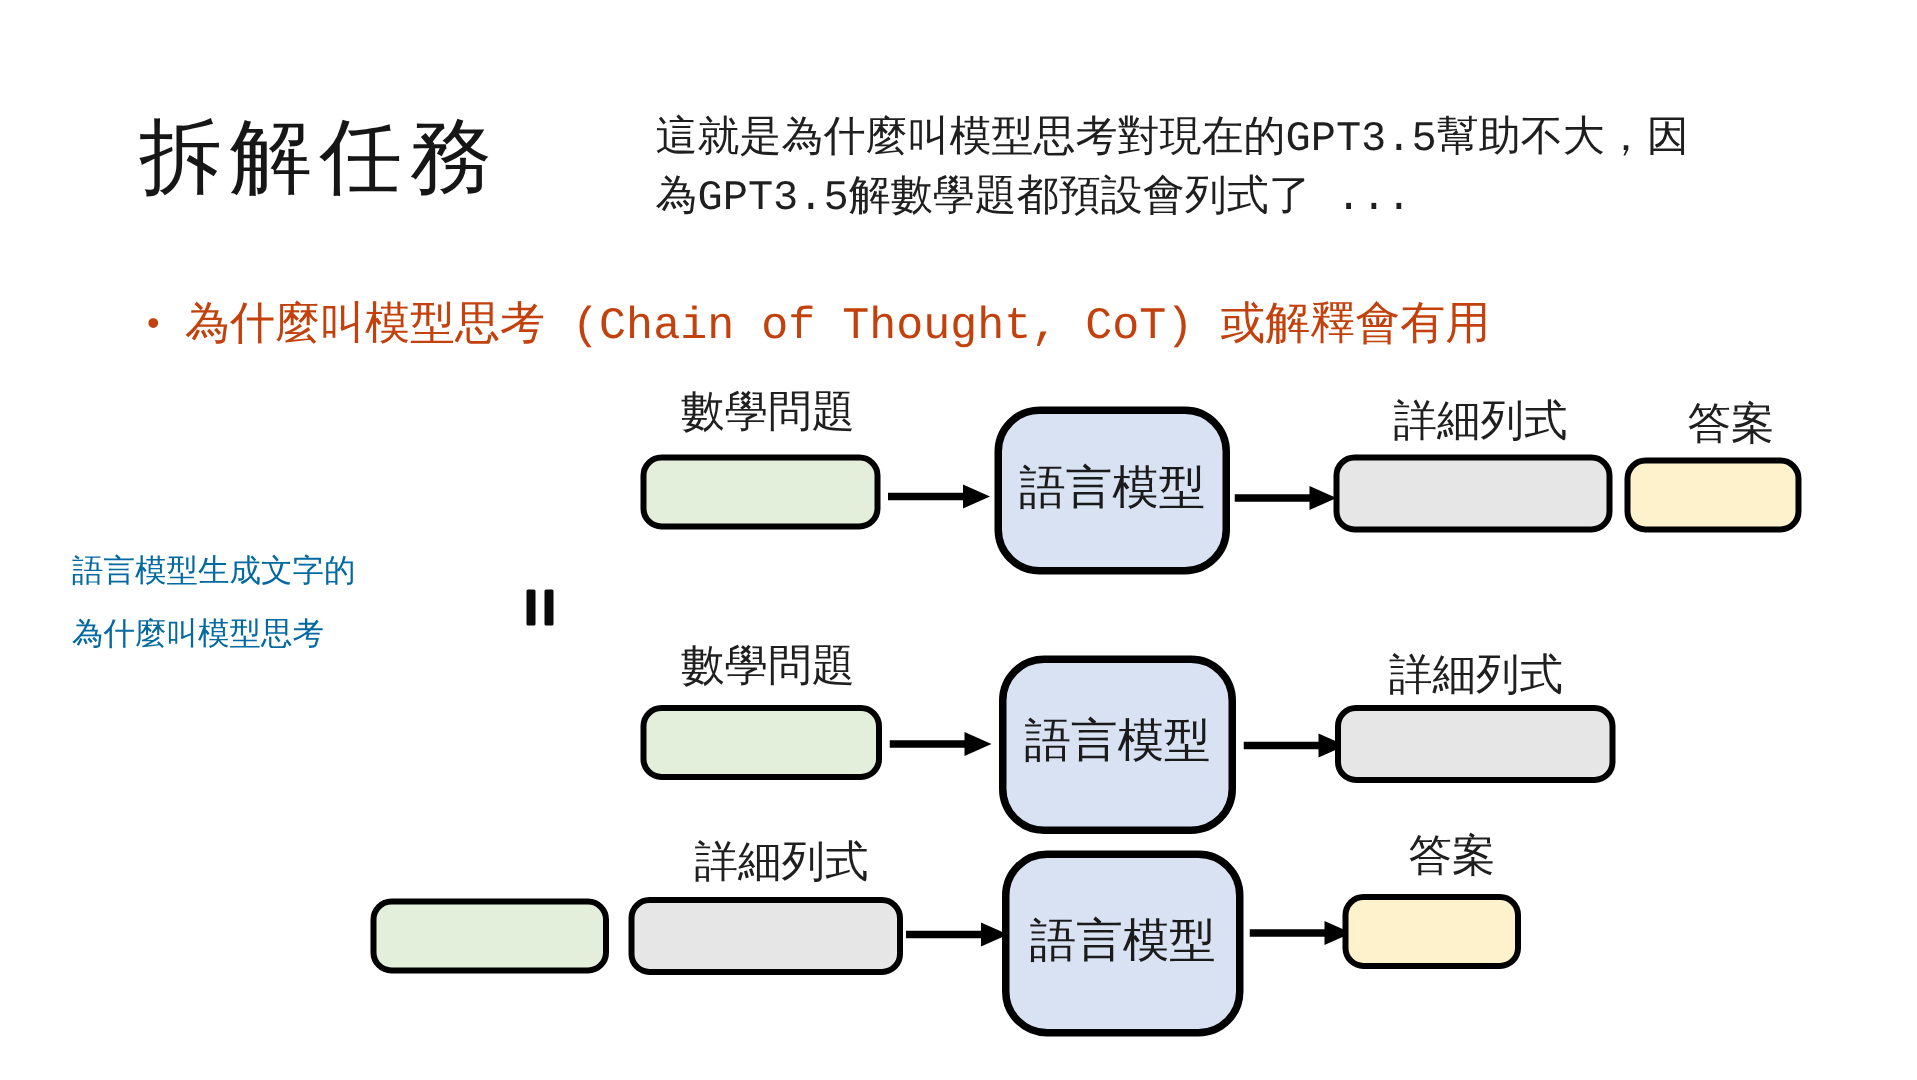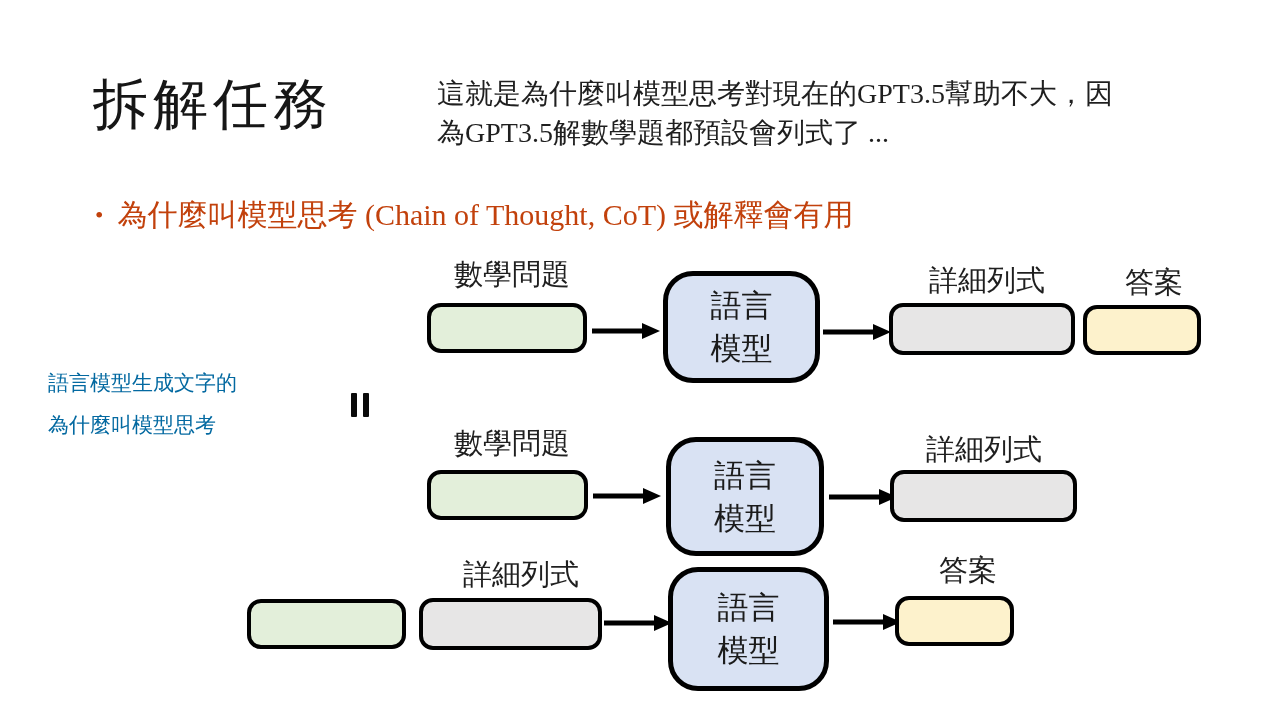--- a/index.html
+++ b/index.html
@@ -9,21 +9,21 @@
     --answer-box-fill:#fdf2cc;
     --box-border:#000000;
     --text:#1b1b1b;
     --background:#ffffff;
   }
   html,body{margin:0;padding:0;background:#fff;}
   .slide{
     position:relative;
     width:1278px;height:720px;
     background:var(--background);
-    font-family:Liberation Serif, serif;
+    font-family:Liberation Mono, monospace;
     color:var(--text);
     overflow:hidden;
   }
   .title{
     position:absolute;left:93px;top:68px;margin:0;
     font-size:55px;font-weight:500;letter-spacing:5px;color:#161616;
   }
   .note{
     position:absolute;left:437px;top:74px;width:800px;
     font-size:28px;line-height:39px;color:#1f1f1f;white-space:nowrap;
@@ -43,21 +43,21 @@
     position:absolute;box-sizing:border-box;
     border:4px solid var(--box-border);border-radius:14px;
   }
   .box.green{background:var(--input-box-fill);}
   .box.grey{background:var(--steps-box-fill);}
   .box.yellow{background:var(--answer-box-fill);}
   .model-box{
     position:absolute;box-sizing:border-box;
     border:5px solid var(--box-border);border-radius:30px;
     background:var(--model-box-fill);
-    display:flex;flex-direction:column;align-items:center;justify-content:center;
+    display:flex;flex-direction:row;align-items:center;justify-content:center;
     font-size:31px;line-height:43px;color:#1b1b1b;
   }
   .dlabel{
     position:absolute;transform:translateX(-50%);
     font-size:29px;color:#1f1f1f;white-space:nowrap;margin-left:12px;
   }
   .arrow{position:absolute;width:68px;height:20px;}
 </style>
 </head>
 <body>

